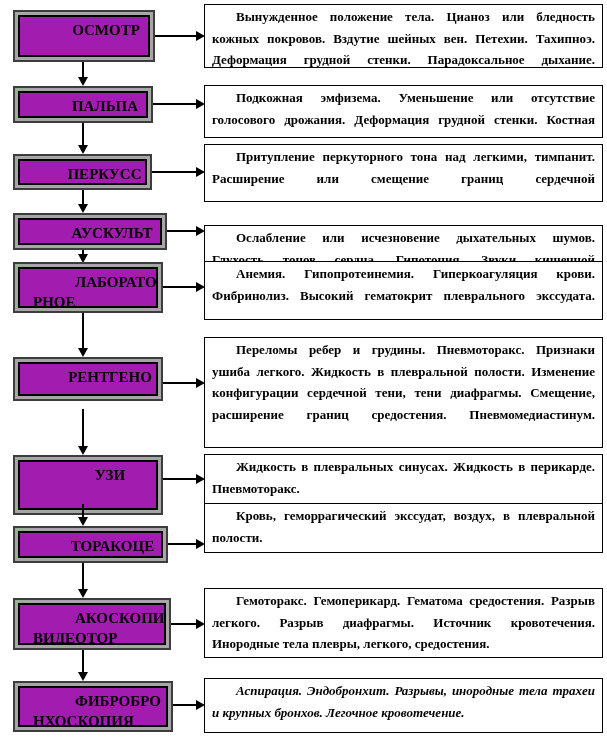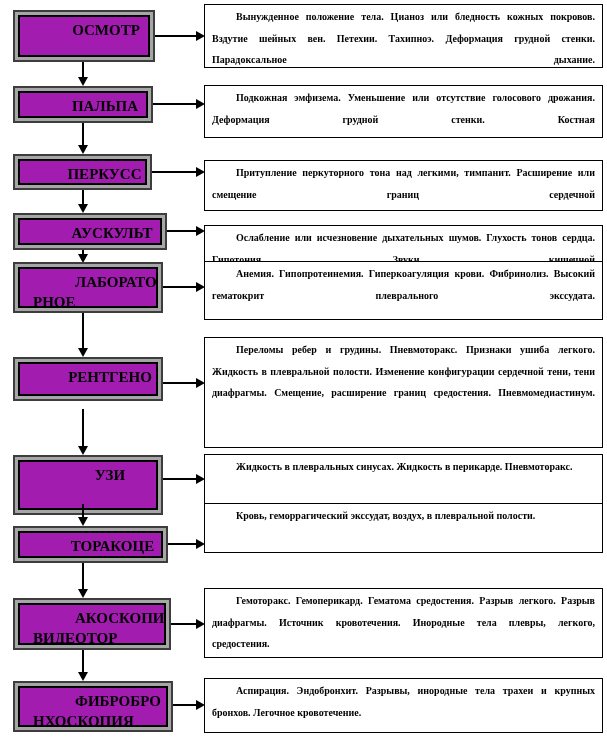--- a/index.html
+++ b/index.html
@@ -27,35 +27,35 @@
   .lbox.r4{top:262px;width:150px;height:51px;}
   .lbox.r5{top:357px;width:150px;height:44px;}
   .lbox.r6{top:455px;width:150px;height:60px;}
   .lbox.r7{top:526px;width:155px;height:37px;}
   .lbox.r8{top:598px;width:158px;height:52px;}
   .lbox.r9{top:681px;width:160px;height:51px;}
 
   
   .rbox{position:absolute;left:204px;width:399px;box-sizing:border-box;
         border:1.5px solid #000;background:#fff;overflow:hidden;padding:1px 7px 0 7px;}
-  .rtext{font-weight:bold;font-size:10px;line-height:21.5px;text-align:justify;
+  .rtext{font-weight:bold;font-size:13px;line-height:21.5px;text-align:justify;
          text-indent:24px;}
   .rbox.r0 .rtext,.rbox.r1 .rtext,.rbox.r2 .rtext,
   .rbox.r3 .rtext,.rbox.r4 .rtext,.rbox.r5 .rtext{text-align-last:justify;}
 
   .rbox.r0{top:4px;height:64px;}
   .rbox.r1{top:85px;height:53px;}
-  .rbox.r2{top:160px;height:51px;}
+  .rbox.r2{top:144px;height:58px;}
   .rbox.r3{top:203px;height:52px;margin-top:22px;}
   .rbox.r4{top:261px;height:59px;}
   .rbox.r5{top:337px;height:111px;}
   .rbox.r6{top:454px;height:53px;}
   .rbox.r7{top:503px;height:50px;}
   .rbox.r8{top:588px;height:70px;}
-  .rbox.r9{top:678px;height:55px;}
+  .rbox.r9{top:678px;height:55px;font-style:italic;}
 
   
   .harrow{position:absolute;height:2px;background:#000;}
   .harrow::after{content:'';position:absolute;left:100%;top:-4px;width:0;height:0;
                  border-left:9px solid #000;border-top:5px solid transparent;
                  border-bottom:5px solid transparent;}
   .harrow.r0{top:35px;left:155px;width:41px;}
   .harrow.r1{top:103px;left:153px;width:43px;}
   .harrow.r2{top:171px;left:152px;width:44px;}
   .harrow.r3{top:230px;left:167px;width:29px;}

